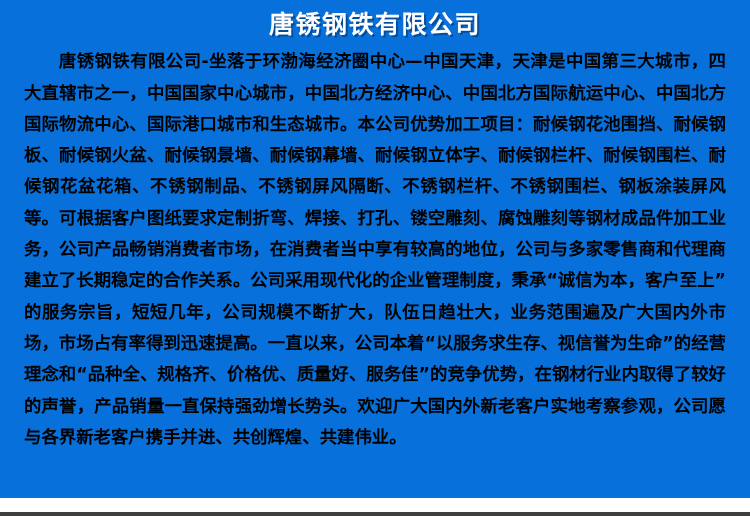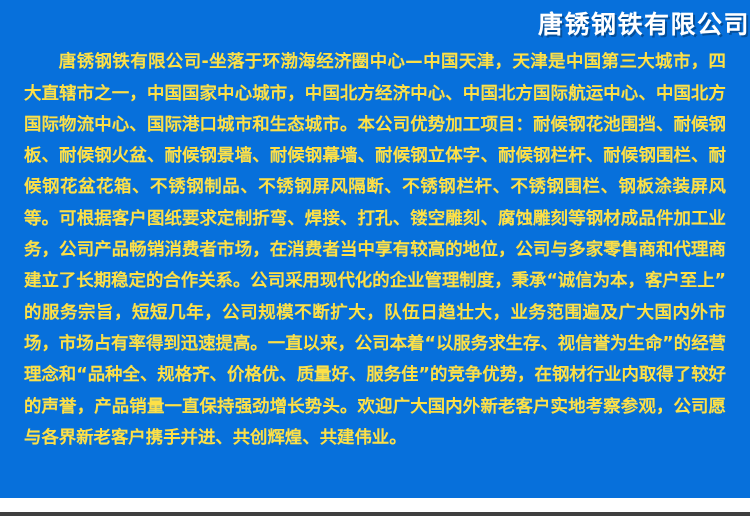--- a/index.html
+++ b/index.html
@@ -30,34 +30,34 @@
     height: 498px;
     background: #0770db;
     box-sizing: border-box;
     padding: 0;
     overflow: hidden;
   }
 
   .company-title {
     margin: 0;
     padding: 9px 0 6px 0;
-    text-align: right;
+    text-align: center;
     color: #ffffff;
     font-size: 25px;
     font-weight: bold;
     letter-spacing: 1.5px;
     line-height: 1.25;
     text-shadow: 2px 2px 0 rgba(0, 0, 0, 0.30);
     font-family: "DejaVu Sans", "Liberation Sans", sans-serif;
   }
 
   .company-description {
     margin: 0;
     padding: 0 24px 0 24px;
-    color: #fde047;
+    color: #000000;
     font-size: 17.4px;
     font-weight: bold;
     line-height: 31.3px;
     text-align: justify;
     text-justify: inter-ideograph;
     text-indent: 2em;
     font-family: "DejaVu Sans", "Liberation Sans", sans-serif;
     word-break: break-all;
   }
 

